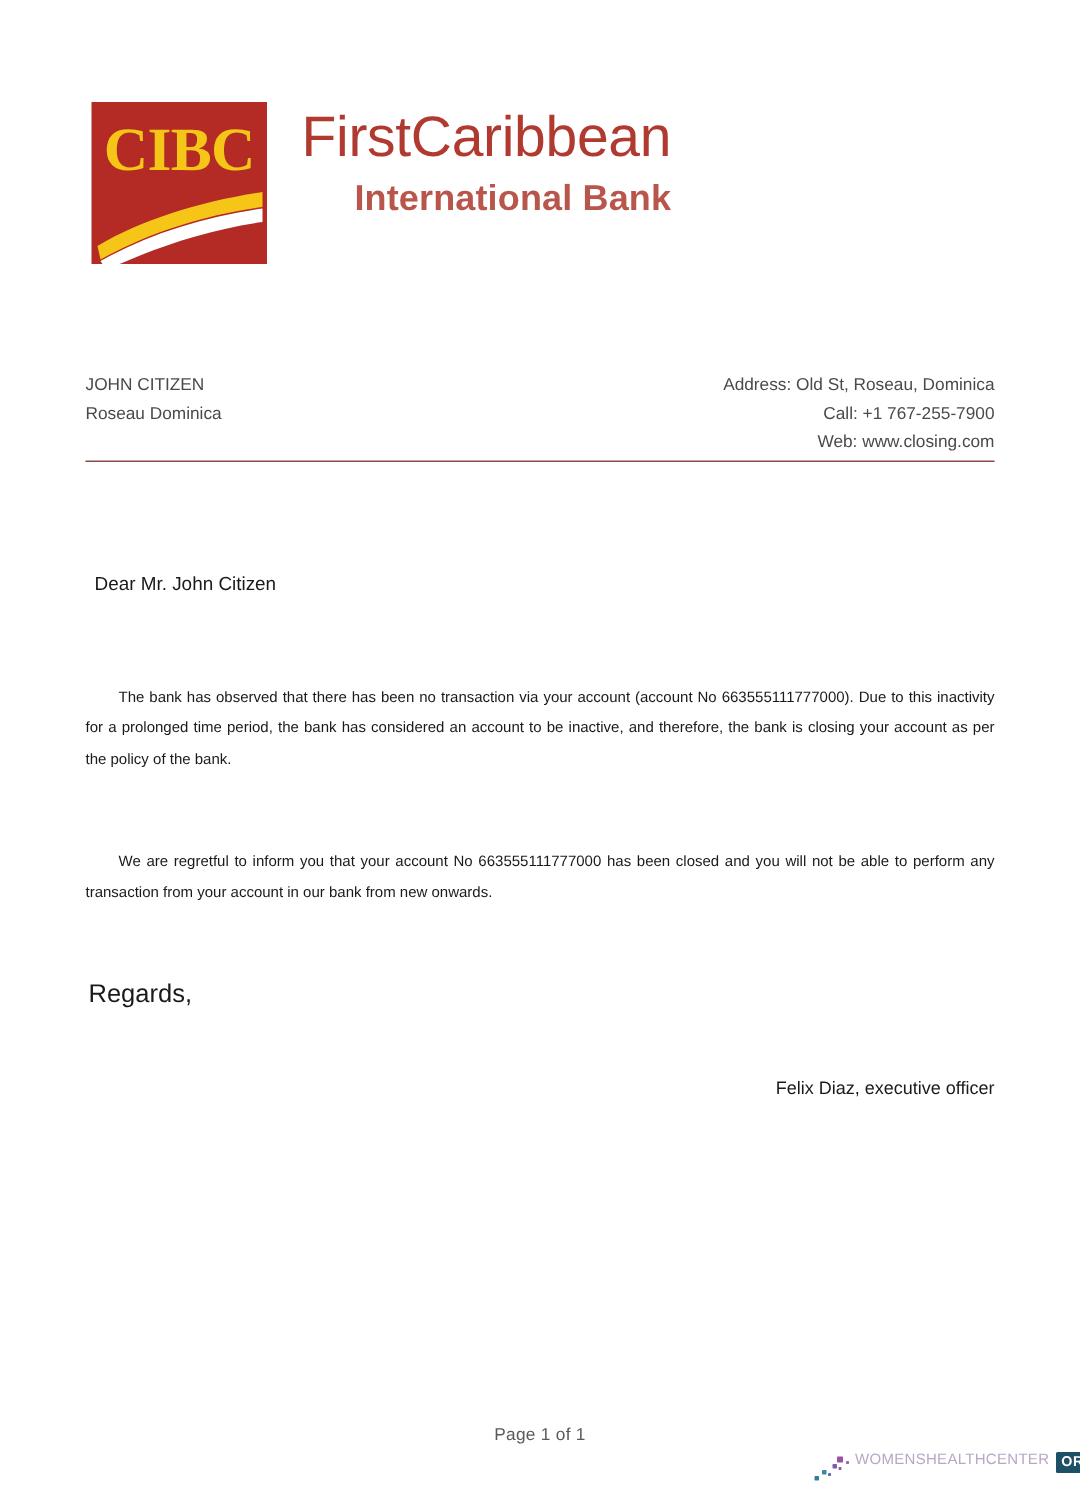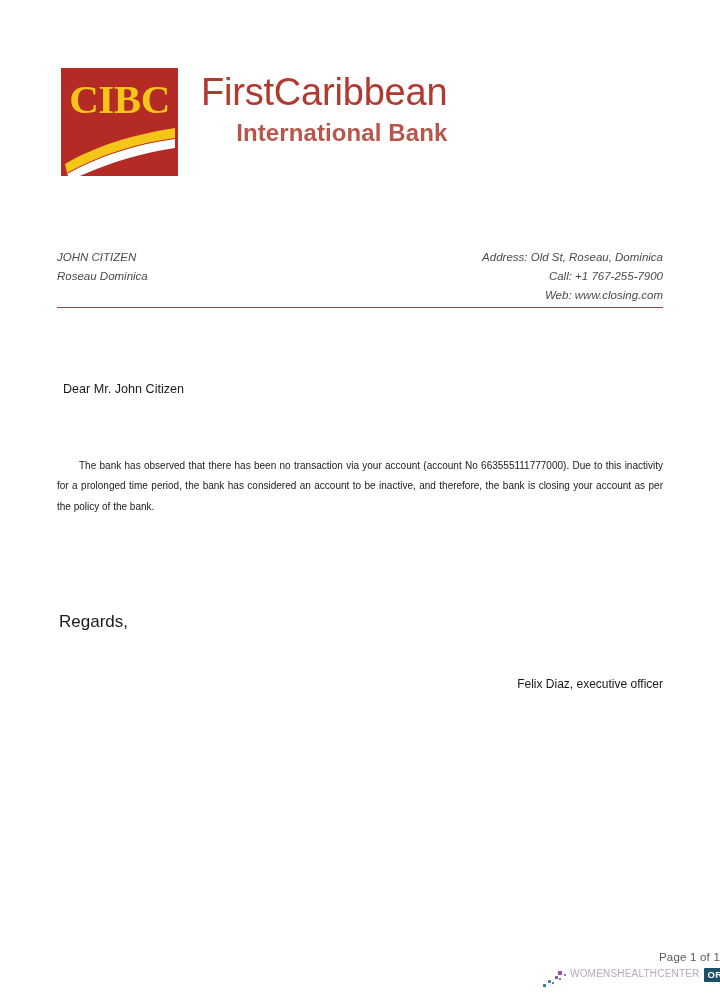--- a/index.html
+++ b/index.html
@@ -98,21 +98,21 @@
     justify-content: space-between;
     align-items: flex-start;
   }
   .addr-col {
     font-size: 11.5px;
     line-height: 1.65;
     color: #4a4a4a;
   }
   .addr-col.left  { text-align: left; }
   .addr-col.right { text-align: right; }
-  .addr-line { white-space: nowrap; font-style: italic; }
+  .addr-line { white-space: nowrap; }
 
   .rule {
     position: absolute;
     left: 57px;
     top: 307px;
     width: 606px;
     height: 0;
     border-top: 1.4px solid #8f4a45;
   }
 
@@ -157,21 +157,21 @@
     line-height: 1.5;
     text-align: right;
   }
 
   
   .footer-page {
     position: absolute;
     left: 0;
     right: 0;
     top: 951px;
-    text-align: right;
+    text-align: center;
     font-size: 11.5px;
     color: #5a5a5a;
     letter-spacing: 0.2px;
   }
 
   
   .watermark {
     position: absolute;
     left: 543px;
     top: 968px;
@@ -253,20 +253,21 @@
   <div class="letter-body">
 
     <p class="salutation">Dear Mr. John Citizen</p>
 
     <div class="gap-1"></div>
 
     <p class="para indent">The bank has observed that there has been no transaction via your account (account No 663555111777000). Due to this inactivity for a prolonged time period, the bank has considered an account to be inactive, and therefore, the bank is closing your account as per the policy of the bank.</p>
 
     <div class="gap-2"></div>
 
+    <p class="para indent">We are regretful to inform you that your account No 663555111777000 has been closed and you will not be able to perform any transaction from your account in our bank from new onwards.</p>
 
     <div class="gap-3"></div>
 
     <p class="signoff">Regards,</p>
 
     <div class="gap-4"></div>
 
     <p class="signer">Felix Diaz, executive officer</p>
   </div>
 

